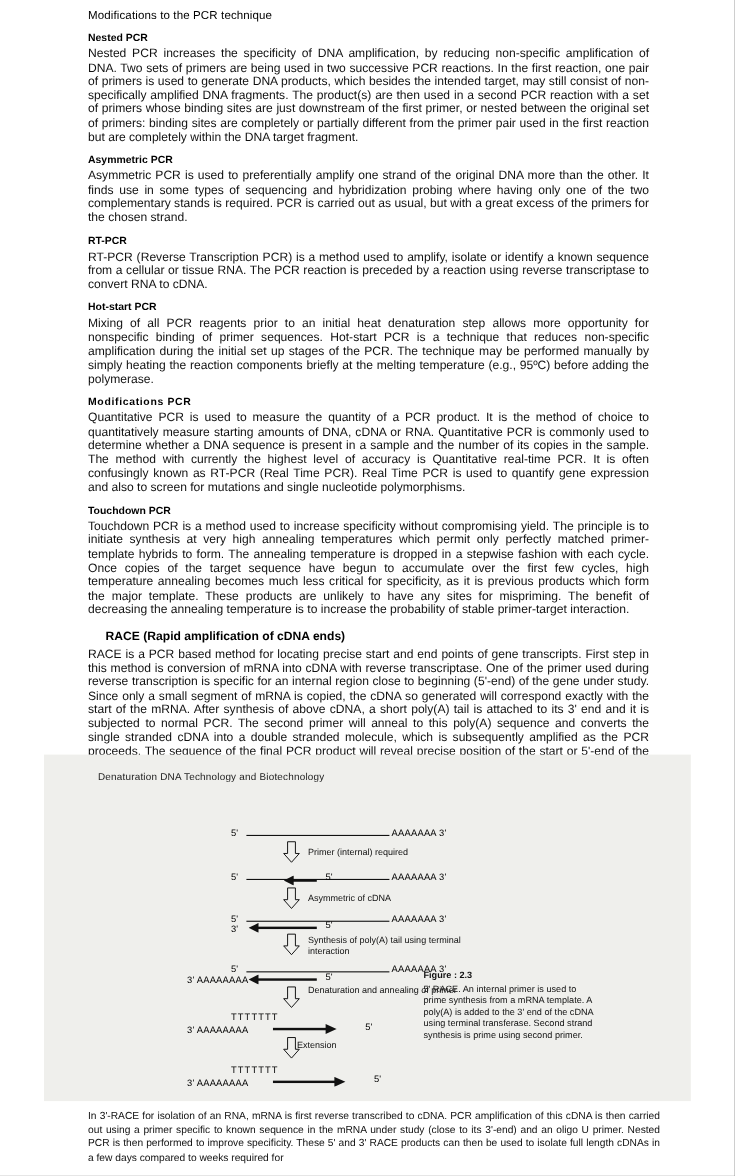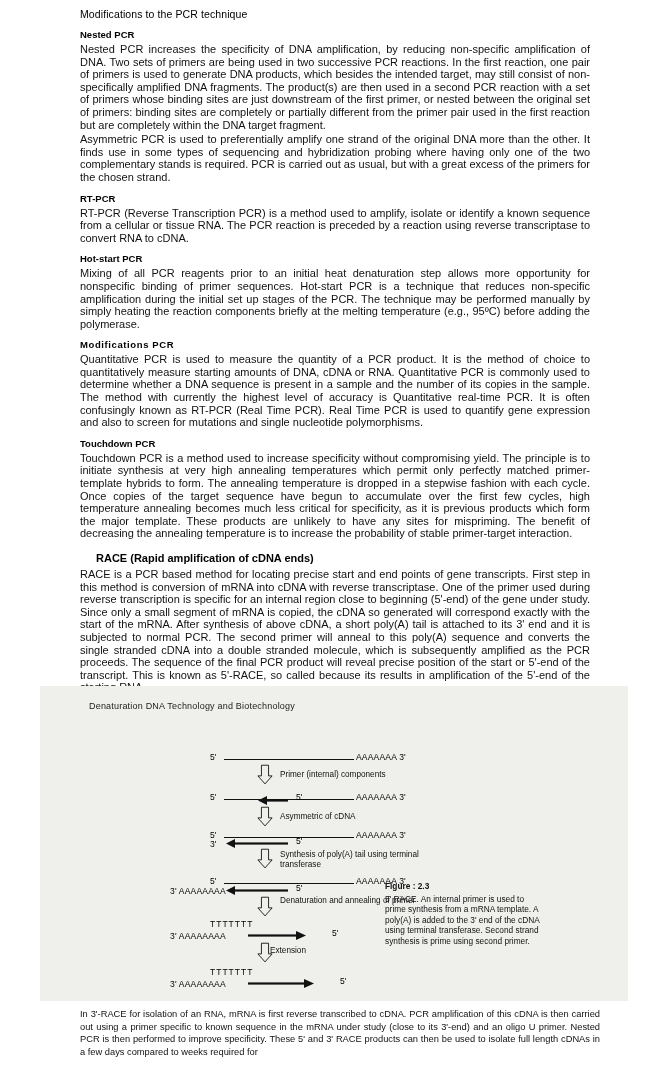--- a/index.html
+++ b/index.html
@@ -134,20 +134,21 @@
 
 <div id="page">
 
   <div class="content">
 
     <h2 class="sec-title">Modifications to the PCR technique</h2>
 
     <h3 class="sub-title">Nested PCR</h3>
     <p class="body">Nested PCR increases the specificity of DNA amplification, by reducing non-specific amplification of DNA. Two sets of primers are being used in two successive PCR reactions. In the first reaction, one pair of primers is used to generate DNA products, which besides the intended target, may still consist of non-specifically amplified DNA fragments. The product(s) are then used in a second PCR reaction with a set of primers whose binding sites are just downstream of the first primer, or nested between the original set of primers: binding sites are completely or partially different from the primer pair used in the first reaction but are completely within the DNA target fragment.</p>
 
+    <h3 class="sub-title">Asymmetric PCR</h3>
     <p class="body">Asymmetric PCR is used to preferentially amplify one strand of the original DNA more than the other. It finds use in some types of sequencing and hybridization probing where having only one of the two complementary stands is required. PCR is carried out as usual, but with a great excess of the primers for the chosen strand.</p>
 
     <h3 class="sub-title">RT-PCR</h3>
     <p class="body">RT-PCR (Reverse Transcription PCR) is a method used to amplify, isolate or identify a known sequence from a cellular or tissue RNA. The PCR reaction is preceded by a reaction using reverse transcriptase to convert RNA to cDNA.</p>
 
     <h3 class="sub-title">Hot-start PCR</h3>
     <p class="body">Mixing of all PCR reagents prior to an initial heat denaturation step allows more opportunity for nonspecific binding of primer sequences. Hot-start PCR is a technique that reduces non-specific amplification during the initial set up stages of the PCR. The technique may be performed manually by simply heating the reaction components briefly at the melting temperature (e.g., 95ºC) before adding the polymerase.</p>
 
     <h3 class="sub-title spaced">Modifications PCR</h3>
     <p class="body">Quantitative PCR is used to measure the quantity of a PCR product. It is the method of choice to quantitatively measure starting amounts of DNA, cDNA or RNA. Quantitative PCR is commonly used to determine whether a DNA sequence is present in a sample and the number of its copies in the sample. The method with currently the highest level of accuracy is Quantitative real-time PCR. It is often confusingly known as RT-PCR (Real Time PCR). Real Time PCR is used to quantify gene expression and also to screen for mutations and single nucleotide polymorphisms.</p>
@@ -166,21 +167,21 @@
 
     <div class="diagram">
 
       <div class="lbl5" style="left:60px; top:26px;">5'</div>
       <div class="strand" style="left:74px; top:33px; width:130px;"></div>
       <div class="aaa" style="left:206px; top:26px;">AAAAAAA 3'</div>
 
       <svg class="arrow-down" style="left:107px; top:38px;" width="18" height="22" viewBox="0 0 18 22">
         <polygon points="5,0 13,0 13,12 17,12 9,21 1,12 5,12" fill="none" stroke="#111" stroke-width="1"></polygon>
       </svg>
-      <div class="steplbl" style="left:130px; top:44px;">Primer (internal) components</div>
+      <div class="steplbl" style="left:130px; top:44px;">Primer (internal) required</div>
 
       <div class="lbl5" style="left:60px; top:66px;">5'</div>
       <div class="strand" style="left:74px; top:73px; width:130px;"></div>
       <div class="aaa" style="left:206px; top:66px;">AAAAAAA 3'</div>
       <svg style="position:absolute; left:108px; top:70px;" width="36" height="9" viewBox="0 0 36 9">
         <polygon points="0,4.5 9,0 9,9" fill="#111"></polygon>
         <rect x="8" y="3.4" width="22" height="2.2" fill="#111"></rect>
       </svg>
       <div class="lbl5" style="left:146px; top:66px;">5'</div>
 
@@ -195,21 +196,21 @@
       <div class="aaa" style="left:206px; top:104px;">AAAAAAA 3'</div>
       <svg style="position:absolute; left:76px; top:113px;" width="70" height="9" viewBox="0 0 70 9">
         <polygon points="0,4.5 9,0 9,9" fill="#111"></polygon>
         <rect x="8" y="3.4" width="54" height="2.2" fill="#111"></rect>
       </svg>
       <div class="lbl5" style="left:146px; top:110px;">5'</div>
 
       <svg class="arrow-down" style="left:107px; top:122px;" width="18" height="22" viewBox="0 0 18 22">
         <polygon points="5,0 13,0 13,12 17,12 9,21 1,12 5,12" fill="none" stroke="#111" stroke-width="1"></polygon>
       </svg>
-      <div class="steplbl" style="left:130px; top:124px;">Synthesis of poly(A) tail using terminal transferase</div>
+      <div class="steplbl" style="left:130px; top:124px;">Synthesis of poly(A) tail using terminal interaction</div>
 
       <div class="lbl5" style="left:60px; top:150px;">5'</div>
       <div class="strand" style="left:74px; top:157px; width:130px;"></div>
       <div class="aaa" style="left:206px; top:150px;">AAAAAAA 3'</div>
       <div class="aaa" style="left:20px; top:160px;">3' AAAAAAAA</div>
       <svg style="position:absolute; left:76px; top:160px;" width="70" height="9" viewBox="0 0 70 9">
         <polygon points="0,4.5 9,0 9,9" fill="#111"></polygon>
         <rect x="8" y="3.4" width="54" height="2.2" fill="#111"></rect>
       </svg>
       <div class="lbl5" style="left:146px; top:157px;">5'</div>

